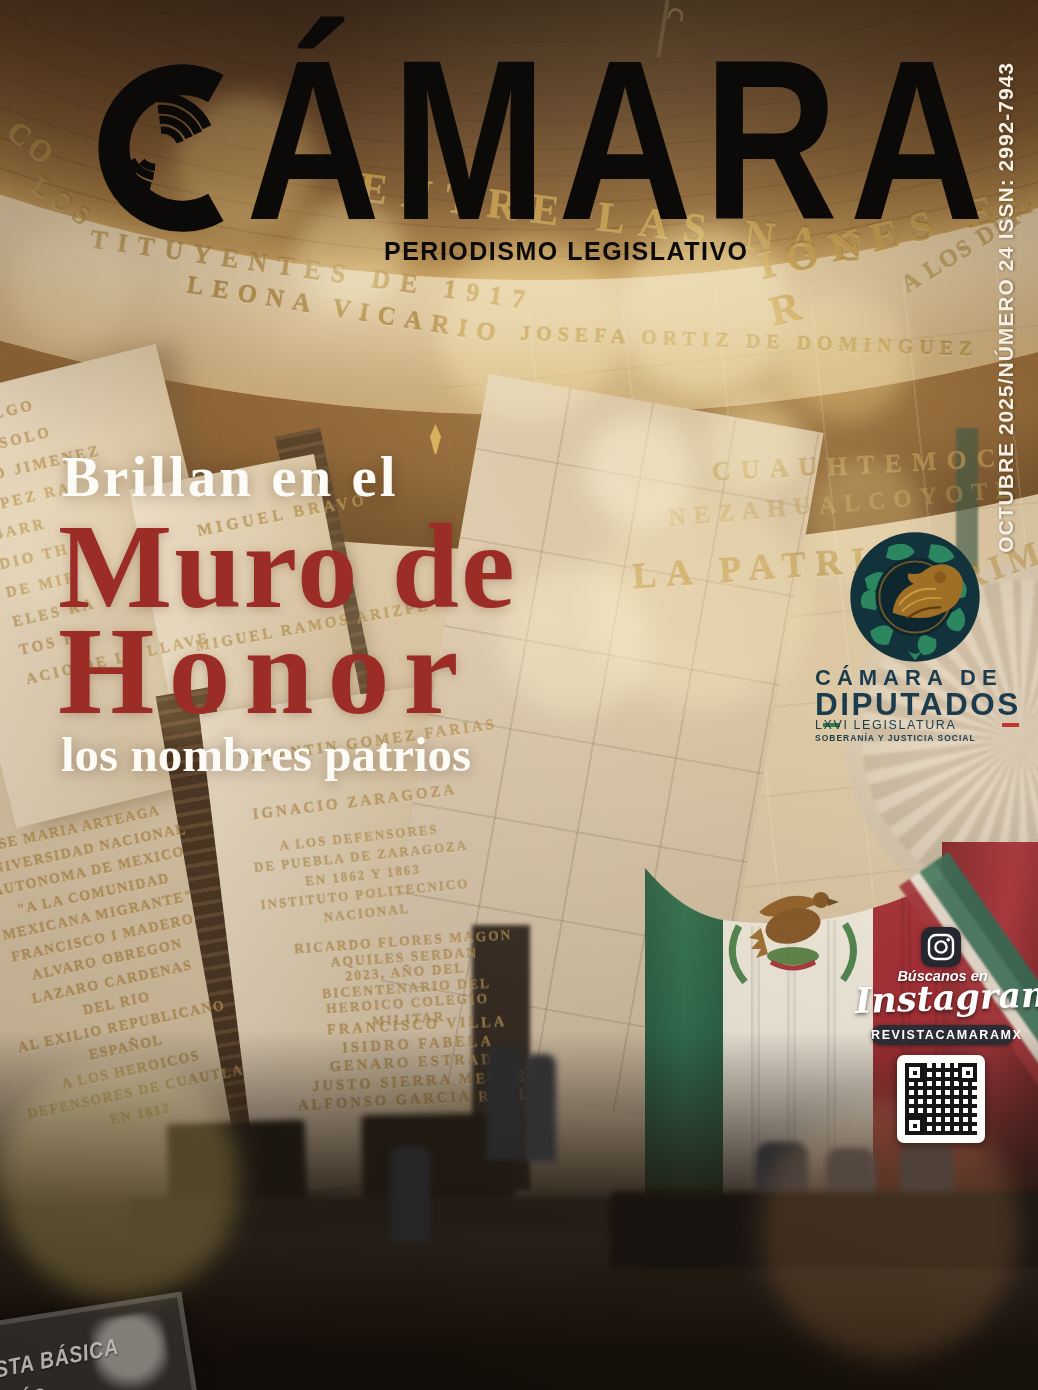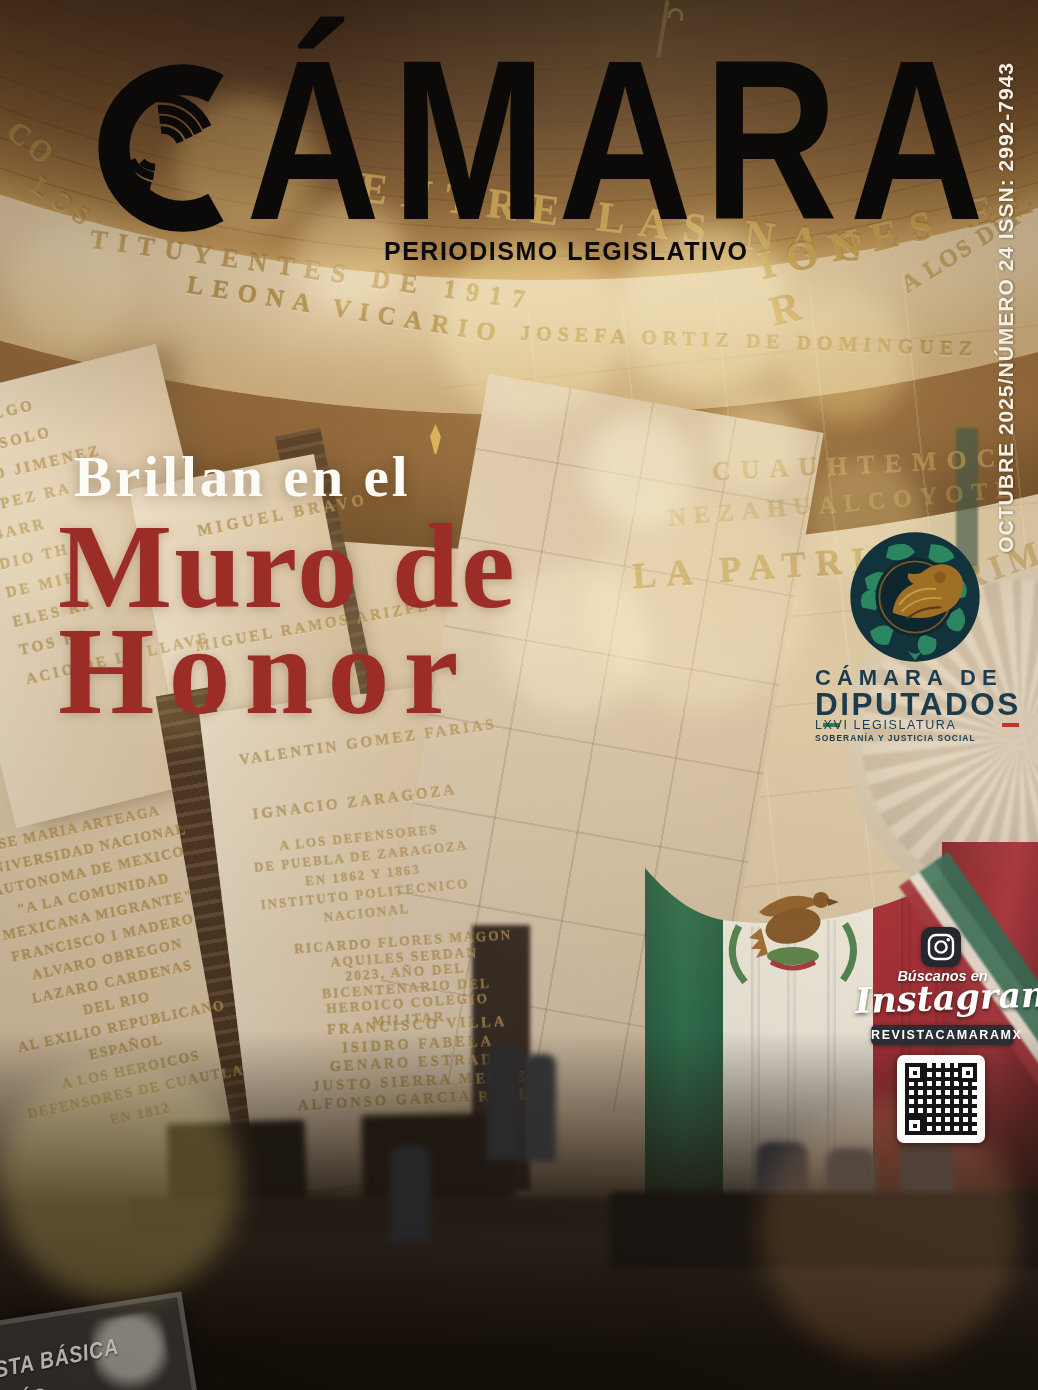--- a/index.html
+++ b/index.html
@@ -61,36 +61,36 @@
 
   
   .masthead{left:70px;top:40px;width:905px;height:230px;}
   .mast-word{left:176px;top:-14px;font-weight:900;font-size:238px;line-height:1;color:#0c0a08;
        letter-spacing:15px;transform:scale(.78,.96);transform-origin:left top;font-family:"Liberation Sans",sans-serif;}
   .tagline{left:314px;top:197px;font-weight:900;font-size:25px;letter-spacing:1.5px;color:#0c0a08;}
   .spine{writing-mode:vertical-rl;transform:rotate(180deg);color:#f6f1e7;font-weight:700;font-size:21px;
        letter-spacing:1px;text-shadow:0 1px 3px rgba(45,28,10,.55);}
   .headline{left:58px;top:440px;width:480px;height:360px;color:#fdfbf5;font-family:"Liberation Serif",serif;
        text-shadow:0 2px 14px rgba(60,30,10,.35);}
-  .hl-kicker{left:4px;top:8px;font-weight:700;font-size:57px;letter-spacing:3px;line-height:1;margin-left:12px;}
+  .hl-kicker{left:4px;top:8px;font-weight:700;font-size:57px;letter-spacing:3px;line-height:1;}
   .hl-1{left:0px;top:66px;font-weight:700;font-size:121px;letter-spacing:2px;line-height:1;color:#9c2d26;text-shadow:0 2px 10px rgba(80,30,15,.25);text-align:right;}
   .hl-2{left:0px;top:170px;font-weight:700;font-size:124px;letter-spacing:14px;line-height:1;color:#9c2d26;text-shadow:0 2px 10px rgba(80,30,15,.25);}
   .hl-sub{left:3px;top:290px;font-weight:700;font-size:49px;line-height:1;}
   .chamber{left:815px;top:525px;width:212px;height:218px;color:#1c3c4e;}
   .ch-1{left:0;top:140px;width:212px;font-weight:900;font-size:22px;letter-spacing:6px;}
   .ch-2{left:0;top:161px;width:212px;font-weight:900;font-size:31.5px;letter-spacing:2.5px;}
   .ch-leg{left:0;top:193px;width:212px;font-weight:400;font-size:12.5px;letter-spacing:1.6px;}
   .ch-dash{top:198px;width:17px;height:4px;}
   .ch-motto{left:0;top:208px;width:212px;font-weight:700;font-size:8.5px;letter-spacing:1px;}
   .social{left:855px;top:925px;width:175px;height:290px;color:#fff;text-align:center;}
   .ig-icon{left:66px;top:2px;width:40px;height:40px;background:#26262e;border-radius:10px;box-shadow:0 1px 5px rgba(0,0,0,.4);}
   .ig-lead{left:0;top:43px;width:175px;font-style:italic;font-weight:700;font-size:14.5px;text-shadow:0 1px 3px rgba(0,0,0,.6);}
   .ig-net{left:0;top:52px;width:175px;font-family:"DejaVu Serif",serif;font-style:italic;font-weight:700;font-size:35px;
        transform:rotate(-2deg);text-shadow:0 2px 4px rgba(0,0,0,.55);}
-  .ig-handle{left:16px;top:100px;width:143px;background:#2c2c34;border-radius:5px;padding:3px 0;
+  .ig-handle{left:16px;top:100px;width:143px;background:#2c2c34;border-radius:10px;padding:3px 0;
        font-weight:700;font-size:12.5px;letter-spacing:1.6px;box-shadow:0 1px 4px rgba(0,0,0,.45);}
   .qr{left:42px;top:130px;width:88px;height:88px;background:#fdfdfb;border-radius:7px;box-shadow:0 2px 8px rgba(0,0,0,.5);}
   .qr-inner{left:8px;top:8px;width:72px;height:72px;
        background:
          repeating-linear-gradient(90deg,#161616 0 4px,transparent 4px 9px),
          repeating-linear-gradient(0deg,#161616 0 4px,#fff 4px 9px);}
   .qf{width:19px;height:19px;border:4px solid #141414;background:#fff;}
   .qf i{position:absolute;left:3.5px;top:3.5px;width:4px;height:4px;background:#141414;}
   .banner-txt{left:8px;top:24px;width:150px;color:rgba(242,242,238,.88);font-weight:900;font-style:italic;
        font-size:23px;line-height:1.5;white-space:pre-line;transform:rotate(-2deg) scaleX(.85);letter-spacing:1px;
@@ -272,20 +272,21 @@
     <div class="tagline">PERIODISMO LEGISLATIVO</div>
   </header>
 
   <div class="spine" style="left:994px;top:62px;">ISSN: 2992-7943</div>
   <div class="spine" style="left:994px;top:246px;">OCTUBRE 2025/NÚMERO 24</div>
 
   <section class="headline">
     <div class="hl-kicker">Brillan en el</div>
     <div class="hl-1">Muro de</div>
     <div class="hl-2">Honor</div>
+    <div class="hl-sub">los nombres patrios</div>
   </section>
 
   <section class="chamber">
     <svg style="left:34px;top:6px;" width="132" height="132" viewBox="0 0 100 100">
       <circle cx="50" cy="50" r="49" fill="#12333b"></circle>
       <g fill="#2f9065" opacity=".9">
         <path d="M12 36 q12 -10 20 0 q-6 12 -18 8 Z"></path>
         <path d="M30 12 q14 -6 20 4 q-10 10 -22 4 Z"></path>
         <path d="M62 10 q14 0 18 10 q-12 8 -20 0 Z"></path>
         <path d="M82 34 q10 6 6 16 q-12 4 -14 -8 Z"></path>

